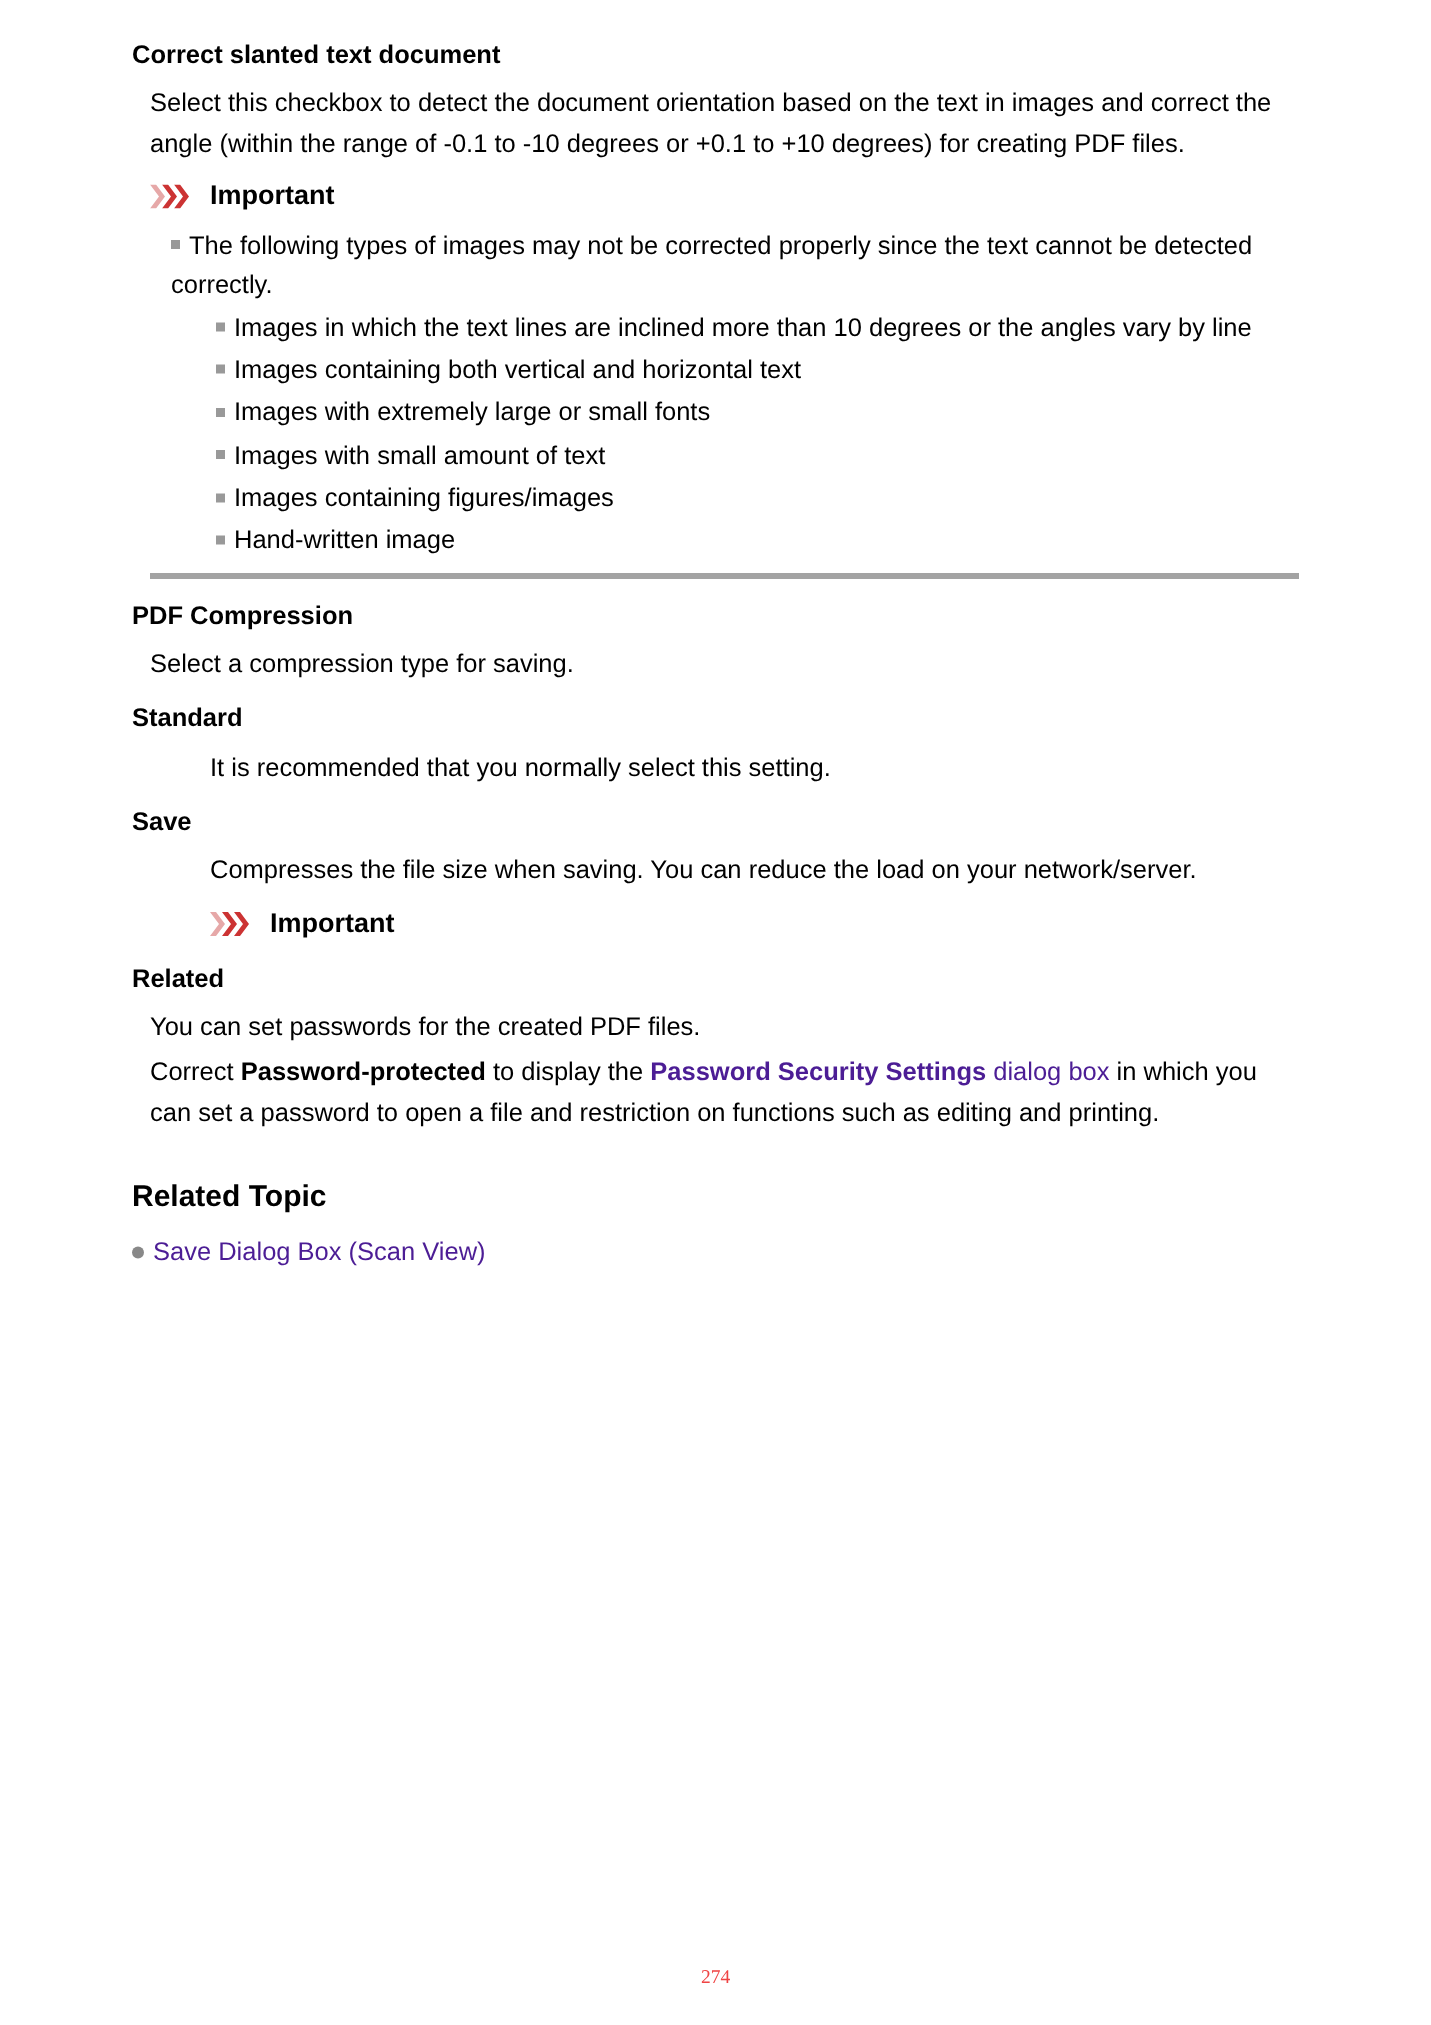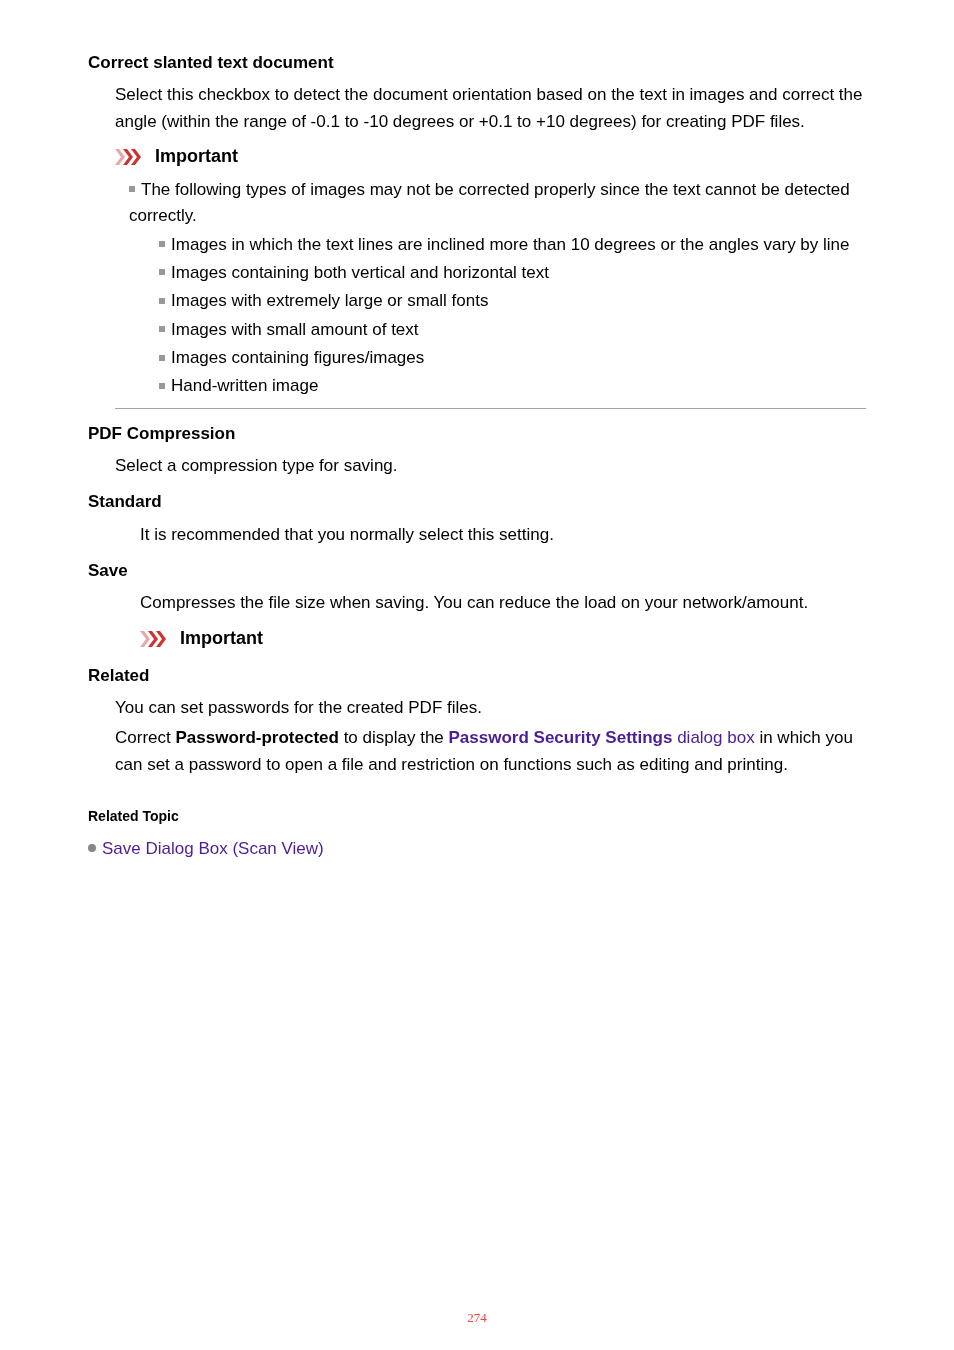--- a/index.html
+++ b/index.html
@@ -8,44 +8,44 @@
     background: #ffffff;
     font-family: Arial, Helvetica, sans-serif;
     font-size: 17px;
     line-height: 1.55;
     color: #000;
   }
   .page {
     width: 954px;
     min-height: 1350px;
     box-sizing: border-box;
-    padding: 40px 88px 40px 88px;
+    padding: 14px 88px 40px 88px;
     position: relative;
   }
-  .l1 { margin-left: 27px; }
+  .l1 { margin-left: 12px; }
   .l2 { margin-left: 52px; }
   .bold { font-weight: bold; }
   p { margin: 0 0 4px 0; }
   .para { margin-bottom: 8px; }
   .heading { font-weight: bold; margin: 10px 0 6px 0; }
   .callout-top {
     display: flex;
     align-items: center;
     gap: 6px;
     margin-top: 8px;
     margin-bottom: 6px;
     text-align: center;
   }
   .callout-top svg { display:block; }
   .callout-title {
     font-weight: bold;
     font-size: 18px;
   }
   .callout-body {
-    border-bottom: 1px solid #a3a3a3;
+    border-bottom: 4px solid #a3a3a3;
     padding-bottom: 6px;
     margin-bottom: 12px;
   }
   .sq {
     display: inline-block;
     width: 6px;
     height: 6px;
     background: #999;
     vertical-align: middle;
     margin-right: 6px;
@@ -61,21 +61,21 @@
     margin-right: 6px;
     vertical-align: middle;
     position: relative;
     top: -1px;
   }
   .link { color: #4c1d95; }
   .link-wrap span.link.bold { font-weight: bold; }
   .indent-nested { margin-left: 14px; }
   .bullet-line { margin-bottom: 2px; }
   .related-h {
-    font-size: 14px;
+    font-size: 20px;
     font-weight: bold;
     margin-top: 28px;
     margin-bottom: 8px;
   }
   .pagenum {
     position: absolute;
     bottom: 22px;
     left: 0;
     right: 0;
     text-align: center;
@@ -117,21 +117,21 @@
     </div>
   </div>
 
   <p class="heading l1">PDF Compression</p>
   <p class="para l1">Select a compression type for saving.</p>
 
   <p class="heading l2">Standard</p>
   <p class="para l2">It is recommended that you normally select this setting.</p>
 
   <p class="heading l2">Save</p>
-  <p class="para l2">Compresses the file size when saving. You can reduce the load on your network/amount.</p>
+  <p class="para l2">Compresses the file size when saving. You can reduce the load on your network/server.</p>
 
   <div class="callout-top l2">
     <span>
       <svg width="34" height="16" viewBox="0 0 34 16">
         <polygon points="0,0 4,0 10,8 4,16 0,16 6,8" fill="#e6a8a8"></polygon>
         <polygon points="8,0 12,0 18,8 12,16 8,16 14,8" fill="#cc3333"></polygon>
         <polygon points="16,0 20,0 26,8 20,16 16,16 22,8" fill="#cc3333"></polygon>
       </svg>
     </span>
     <span class="callout-title">Important</span>

